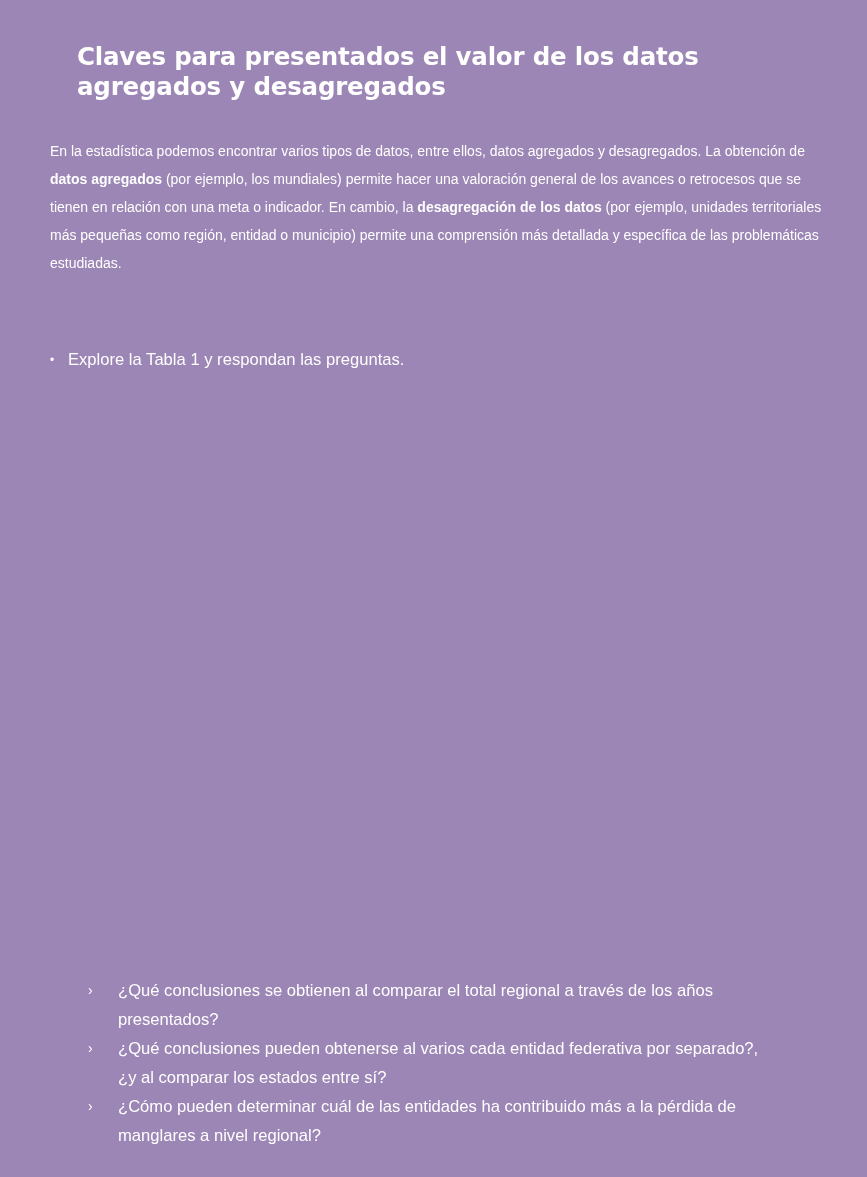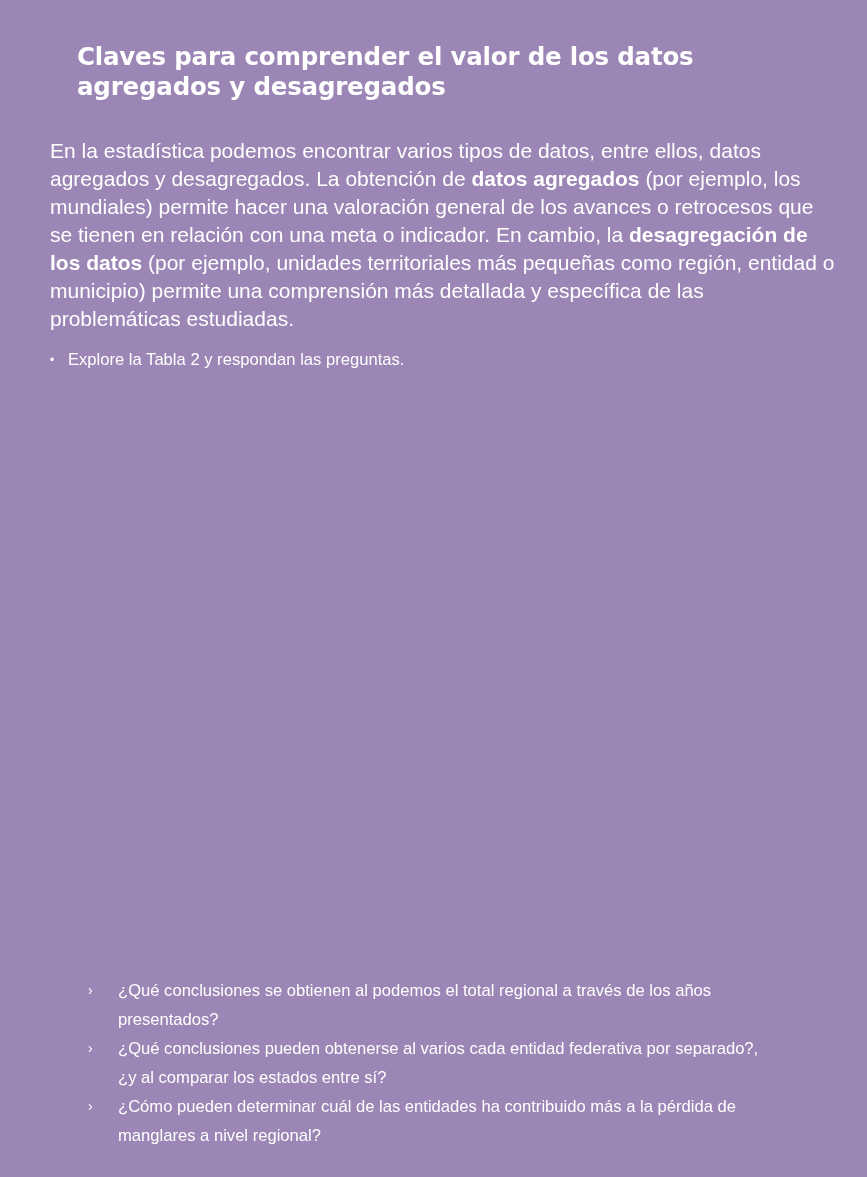--- a/index.html
+++ b/index.html
@@ -13,21 +13,21 @@
   }
   .title {
     position: absolute; left: 77px; top: 42px; width: 740px;
     font-family: "DejaVu Sans", sans-serif;
     font-weight: bold; font-size: 24.5px; line-height: 30px;
     letter-spacing: -0.2px;
     margin: 0;
   }
   .intro {
     position: absolute; left: 50px; top: 137px; width: 790px;
-    font-size: 21px; line-height: 28px; margin: 0;
+    font-size: 14px; line-height: 28px; margin: 0;
   }
   .intro b { font-weight: bold; }
   .bullet {
     position: absolute; left: 50px; top: 346px;
     font-size: 16.6px; line-height: 28px;
     display: flex;
   }
   .bullet .dot { width: 18px; font-size: 12px; }
   .table-area {
     position: absolute; left: 50px; top: 395px; width: 767px; height: 565px;
@@ -36,35 +36,35 @@
     position: absolute; left: 88px; top: 976px; width: 680px;
     list-style: none; margin: 0; padding: 0;
     font-size: 16.6px; line-height: 29px;
   }
   .questions li { display: flex; }
   .questions .chev { width: 30px; flex: none; font-size: 14px; }
 </style>
 </head>
 <body>
 
-<h1 class="title">Claves para comprender el valor de los datos agregados y desagregados</h1>
+<h1 class="title">Claves para presentados el valor de los datos agregados y desagregados</h1>
 
 <p class="intro"><span>En la estadística podemos encontrar varios tipos de datos, entre ellos, datos agregados y desagregados. La obtención de </span><b>datos agregados</b><span> (por ejemplo, los mundiales) permite hacer una valoración general de los avances o retrocesos que se tienen en relación con una meta o indicador.  En cambio, la </span><b>desagregación de los datos</b><span> (por ejemplo, unidades territoriales más pequeñas como región, entidad o municipio) permite una comprensión más detallada y específica de las problemáticas estudiadas.</span></p>
 
 <div class="bullet">
   <span class="dot">•</span>
-  <span>Explore la Tabla 2 y respondan las preguntas.</span>
+  <span>Explore la Tabla 1 y respondan las preguntas.</span>
 </div>
 
 <div class="table-area"></div>
 
 <ul class="questions">
   <li>
     <span class="chev">›</span>
-    <span>¿Qué conclusiones se obtienen al podemos el total regional a través de los años presentados?</span>
+    <span>¿Qué conclusiones se obtienen al comparar el total regional a través de los años presentados?</span>
   </li>
   <li>
     <span class="chev">›</span>
     <span>¿Qué conclusiones pueden obtenerse al varios cada entidad federativa por separado?, ¿y al comparar los estados entre sí?</span>
   </li>
   <li>
     <span class="chev">›</span>
     <span>¿Cómo pueden determinar cuál de las entidades ha contribuido más a la pérdida de manglares a nivel regional?</span>
   </li>
 </ul>

